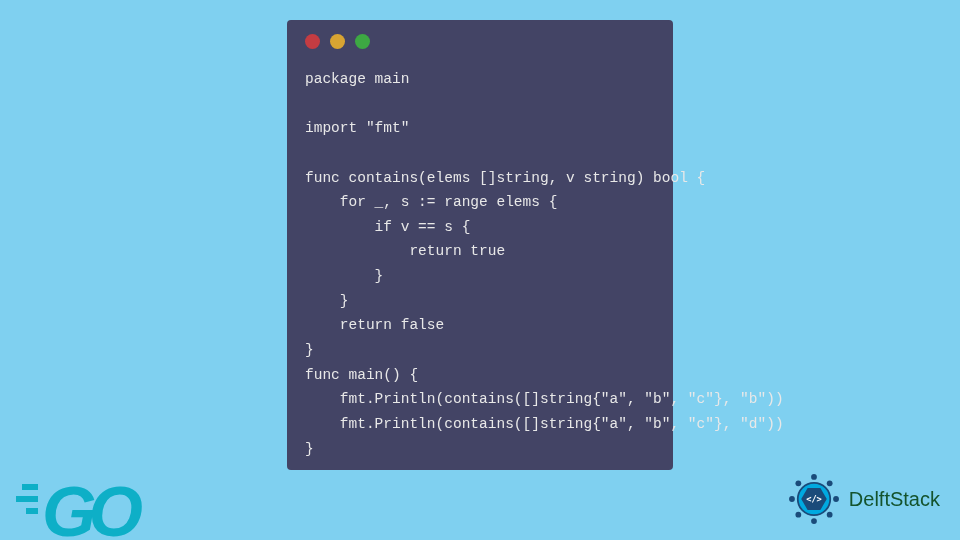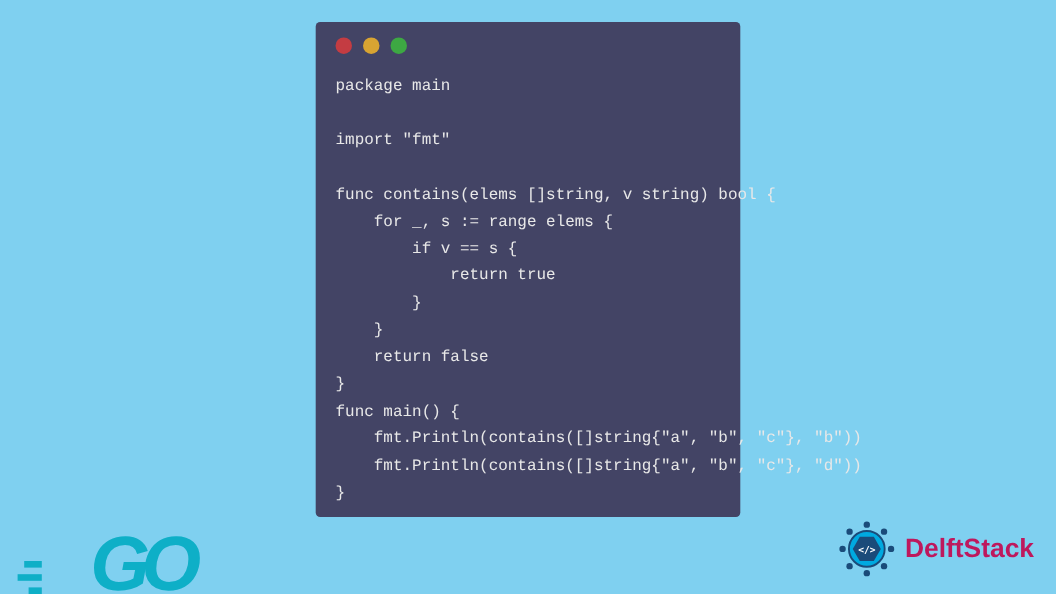--- a/index.html
+++ b/index.html
@@ -43,22 +43,21 @@
       font-size: 14.5px;
       line-height: 1.7;
       white-space: pre;
       font-family: Liberation Mono, monospace;
     }
     .go-logo {
       position: absolute;
       bottom: 0;
       left: 10px;
       display: flex;
-      align-items: flex-end;
-      gap: 40px;
+      align-items: flex-start;
     }
     .go-lines {
       display: flex;
       flex-direction: column;
       gap: 6px;
       margin-right: 4px;
     }
     .go-line {
       background: #0eafc7;
       height: 6px;
@@ -86,23 +85,23 @@
     .delft-icon {
       width: 58px;
       height: 58px;
       position: relative;
     }
     .delft-icon svg {
       width: 100%;
       height: 100%;
     }
     .delft-text {
-      font-size: 24px;
-      color: #be185d;
-      font-weight: 700;
+      font-size: 20px;
+      color: #14532d;
+      font-weight: 400;
     }
   </style>
 </head>
 <body>
 
 <div class="code-window">
   <div class="window-dots">
     <div class="dot dot-red"></div>
     <div class="dot dot-yellow"></div>
     <div class="dot dot-green"></div>

